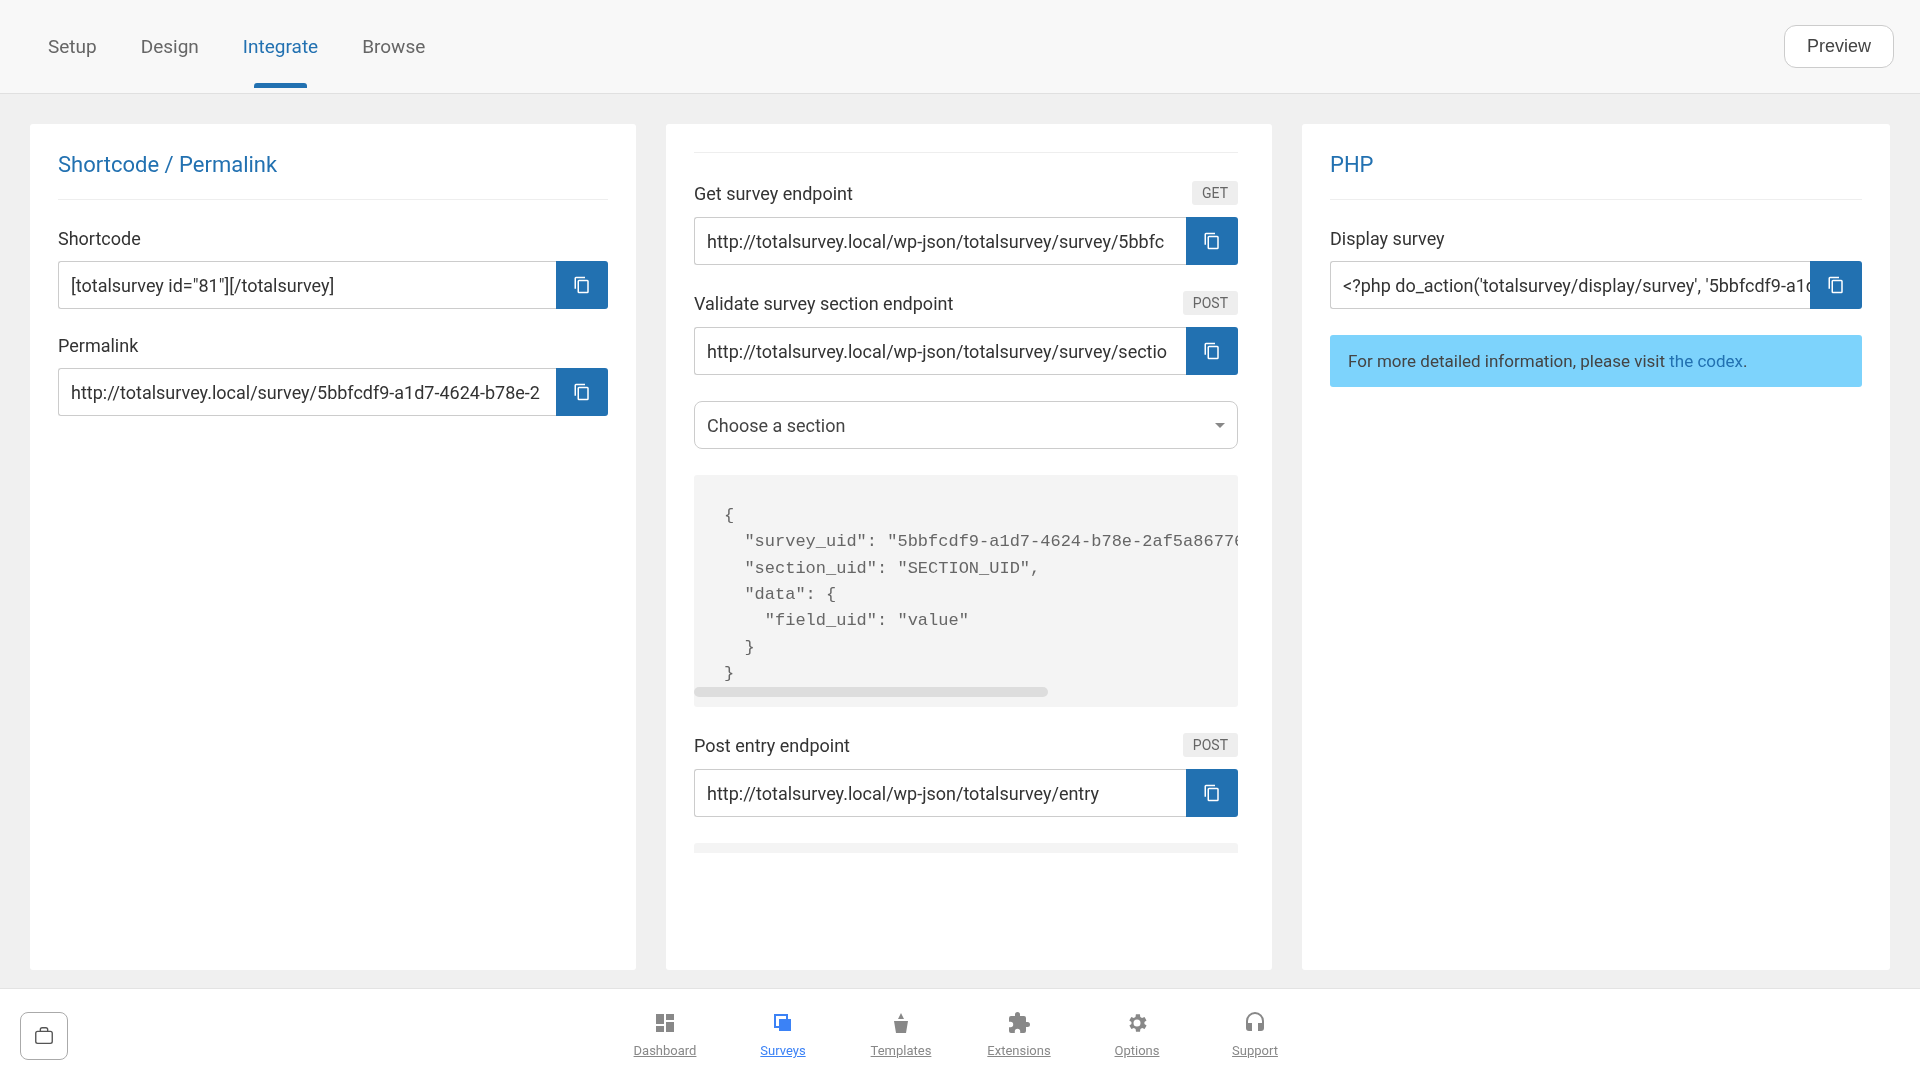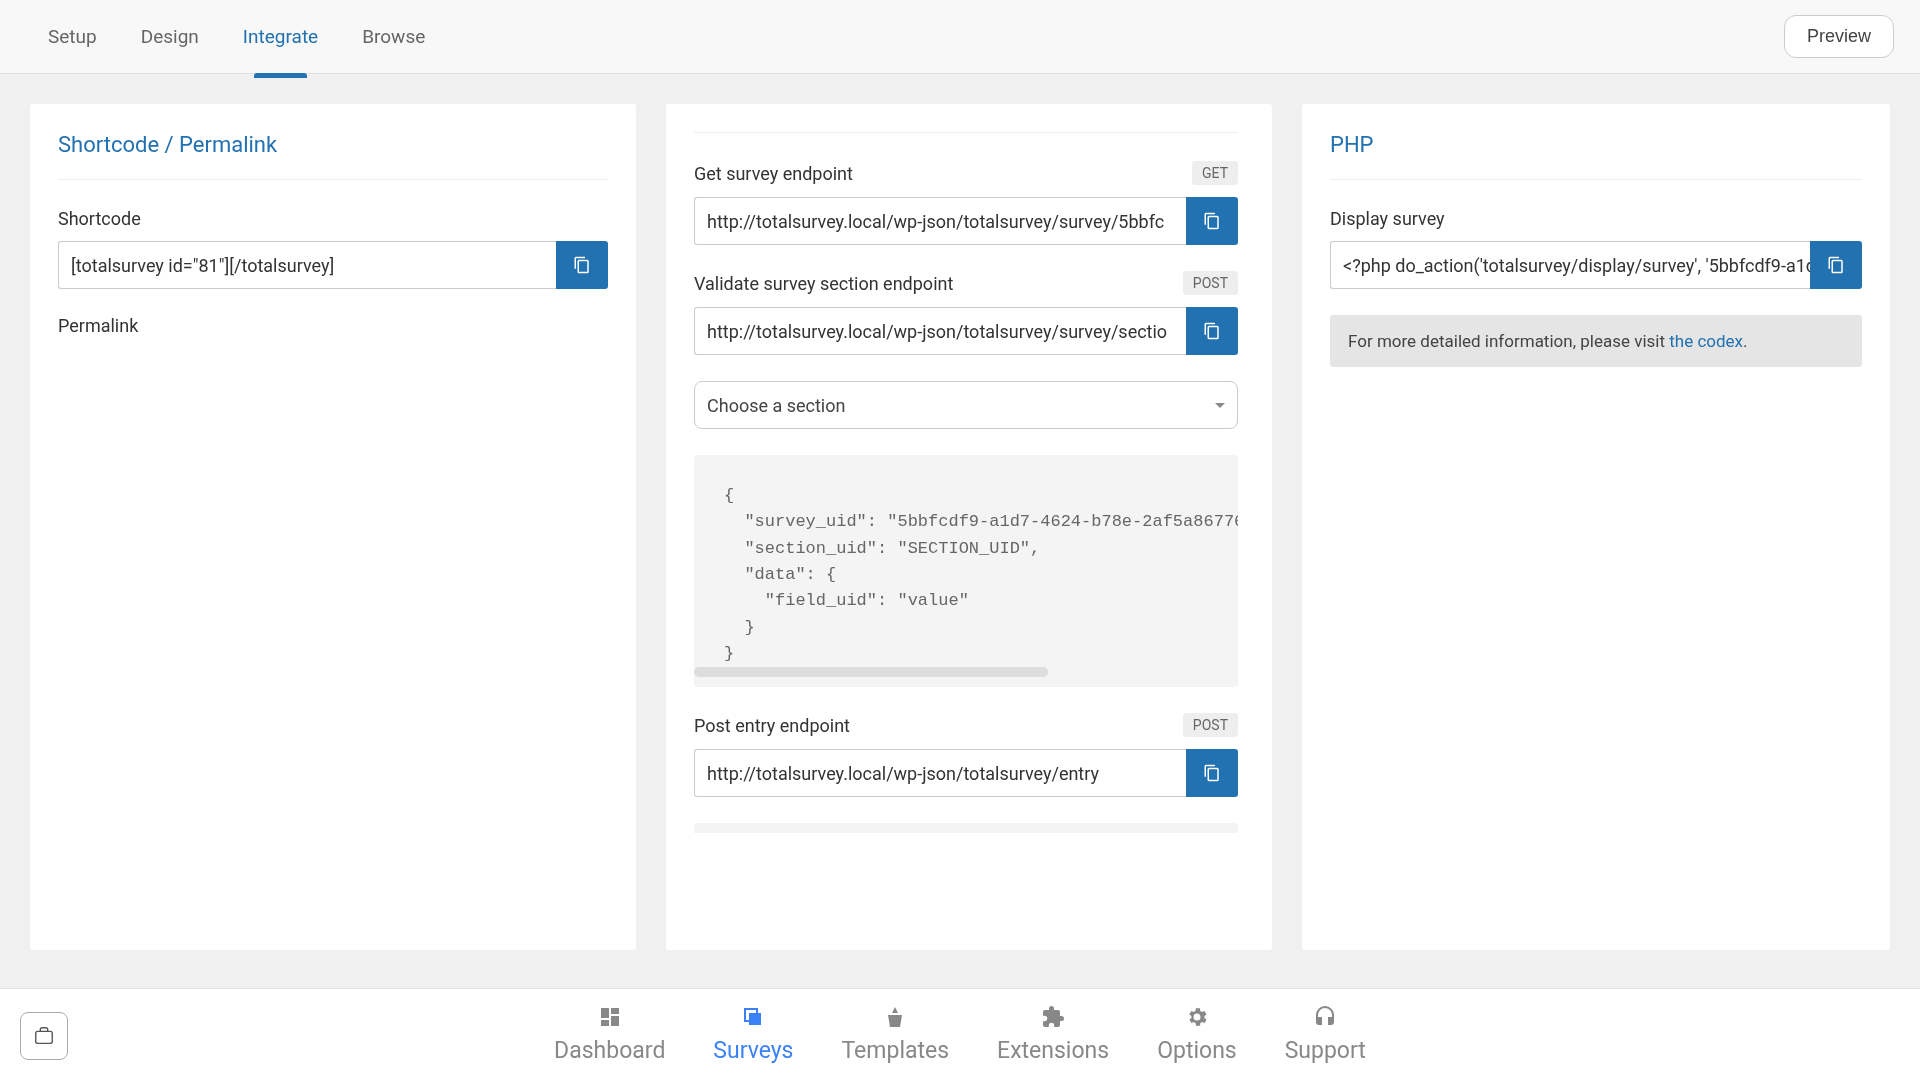--- a/index.html
+++ b/index.html
@@ -8,21 +8,21 @@
   background: #f0f0f0;
   width: 1920px;
   height: 1080px;
   overflow: hidden;
   font-size: 14px;
   color: #333;
 }
 .top-header {
   background: #f8f8f8;
   border-bottom: 1px solid #e0e0e0;
-  height: 74px;
+  height: 94px;
   display: flex;
   align-items: center;
   justify-content: space-between;
   padding: 0 26px;
 }
 .top-tabs { display: flex; gap: 0; }
 .tab-item {
   padding: 0 22px;
   height: 82px;
   display: flex;
@@ -175,21 +175,21 @@
   content: "";
   position: absolute;
   bottom: 10px;
   left: 0;
   width: 65%;
   height: 10px;
   background: #ddd;
   border-radius: 5px;
 }
 .info-box {
-  background: #e5e5e5;
+  background: #7dd3fc;
   border-radius: 3px;
   padding: 16px 18px;
   font-size: 17px;
   color: #444;
 }
 .info-box a { color: #2271b1; text-decoration: none; cursor: pointer; }
 .bottom-nav {
   position: fixed;
   bottom: 0;
   left: 0;
@@ -205,21 +205,21 @@
 .bottom-item {
   display: flex;
   flex-direction: column;
   align-items: center;
   gap: 8px;
   color: #888;
   cursor: pointer;
   min-width: 70px;
 }
 .bottom-item.active { color: #3b82f6; }
-.bottom-item .label { font-size: 23px; }
+.bottom-item .label { font-size: 13px; text-decoration: underline; }
 .bottom-item svg { width: 24px; height: 24px; fill: currentColor; }
 .briefcase-btn {
   position: fixed;
   left: 20px;
   bottom: 20px;
   width: 48px;
   height: 48px;
   border: 1px solid #aaa;
   border-radius: 8px;
   background: #fff;
@@ -251,20 +251,28 @@
     <div class="field-label">Shortcode</div>
     <div class="input-group">
       <div class="text-input">[totalsurvey id="81"][/totalsurvey]</div>
       <button class="copy-btn">
         <svg viewBox="0 0 24 24">
             <path d="M16 1H4a2 2 0 0 0-2 2v14h2V3h12V1zm3 4H8a2 2 0 0 0-2 2v14a2 2 0 0 0 2 2h11a2 2 0 0 0 2-2V7a2 2 0 0 0-2-2zm0 16H8V7h11v14z"></path>
           </svg>
       </button>
     </div>
     <div class="field-label">Permalink</div>
+    <div class="input-group">
+      <div class="text-input">http://totalsurvey.local/survey/5bbfcdf9-a1d7-4624-b78e-2</div>
+      <button class="copy-btn">
+        <svg viewBox="0 0 24 24">
+            <path d="M16 1H4a2 2 0 0 0-2 2v14h2V3h12V1zm3 4H8a2 2 0 0 0-2 2v14a2 2 0 0 0 2 2h11a2 2 0 0 0 2-2V7a2 2 0 0 0-2-2zm0 16H8V7h11v14z"></path>
+          </svg>
+      </button>
+    </div>
   </div>
 
   <div class="card middle">
     <div class="card-scroll">
       <hr class="divider">
 
       <div class="label-row">
         <span class="field-label" style="margin:0">Get survey endpoint</span>
         <span class="method-badge">GET</span>
       </div>

